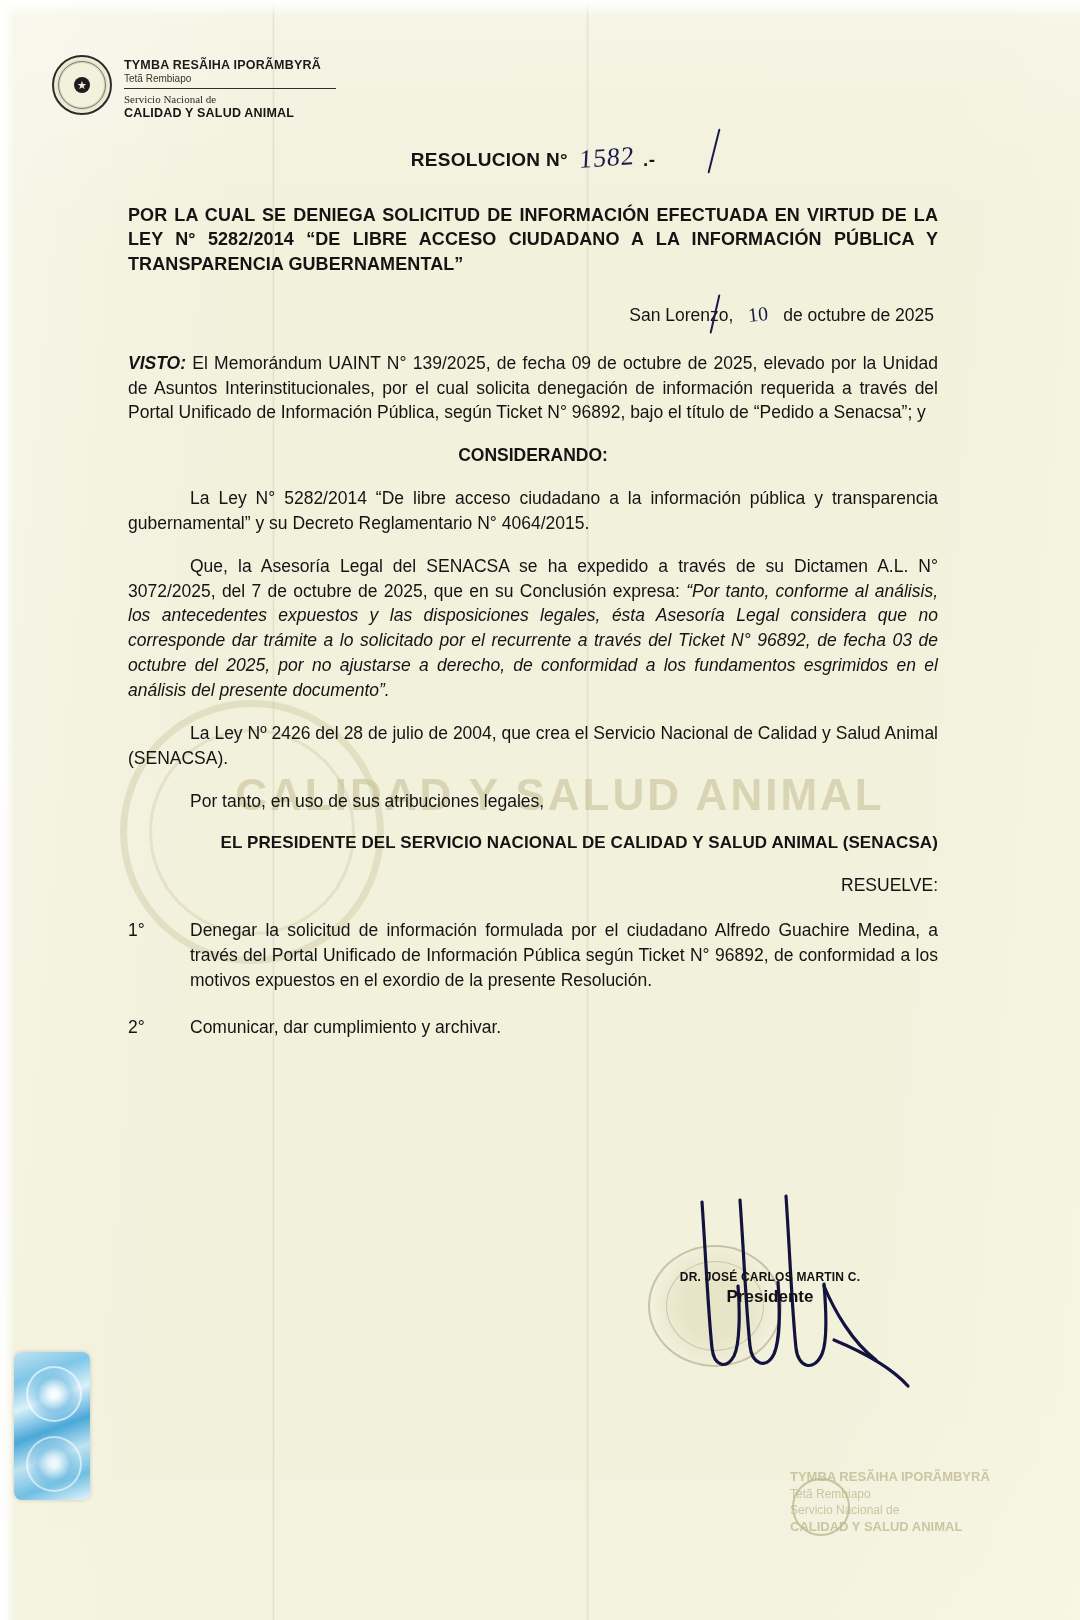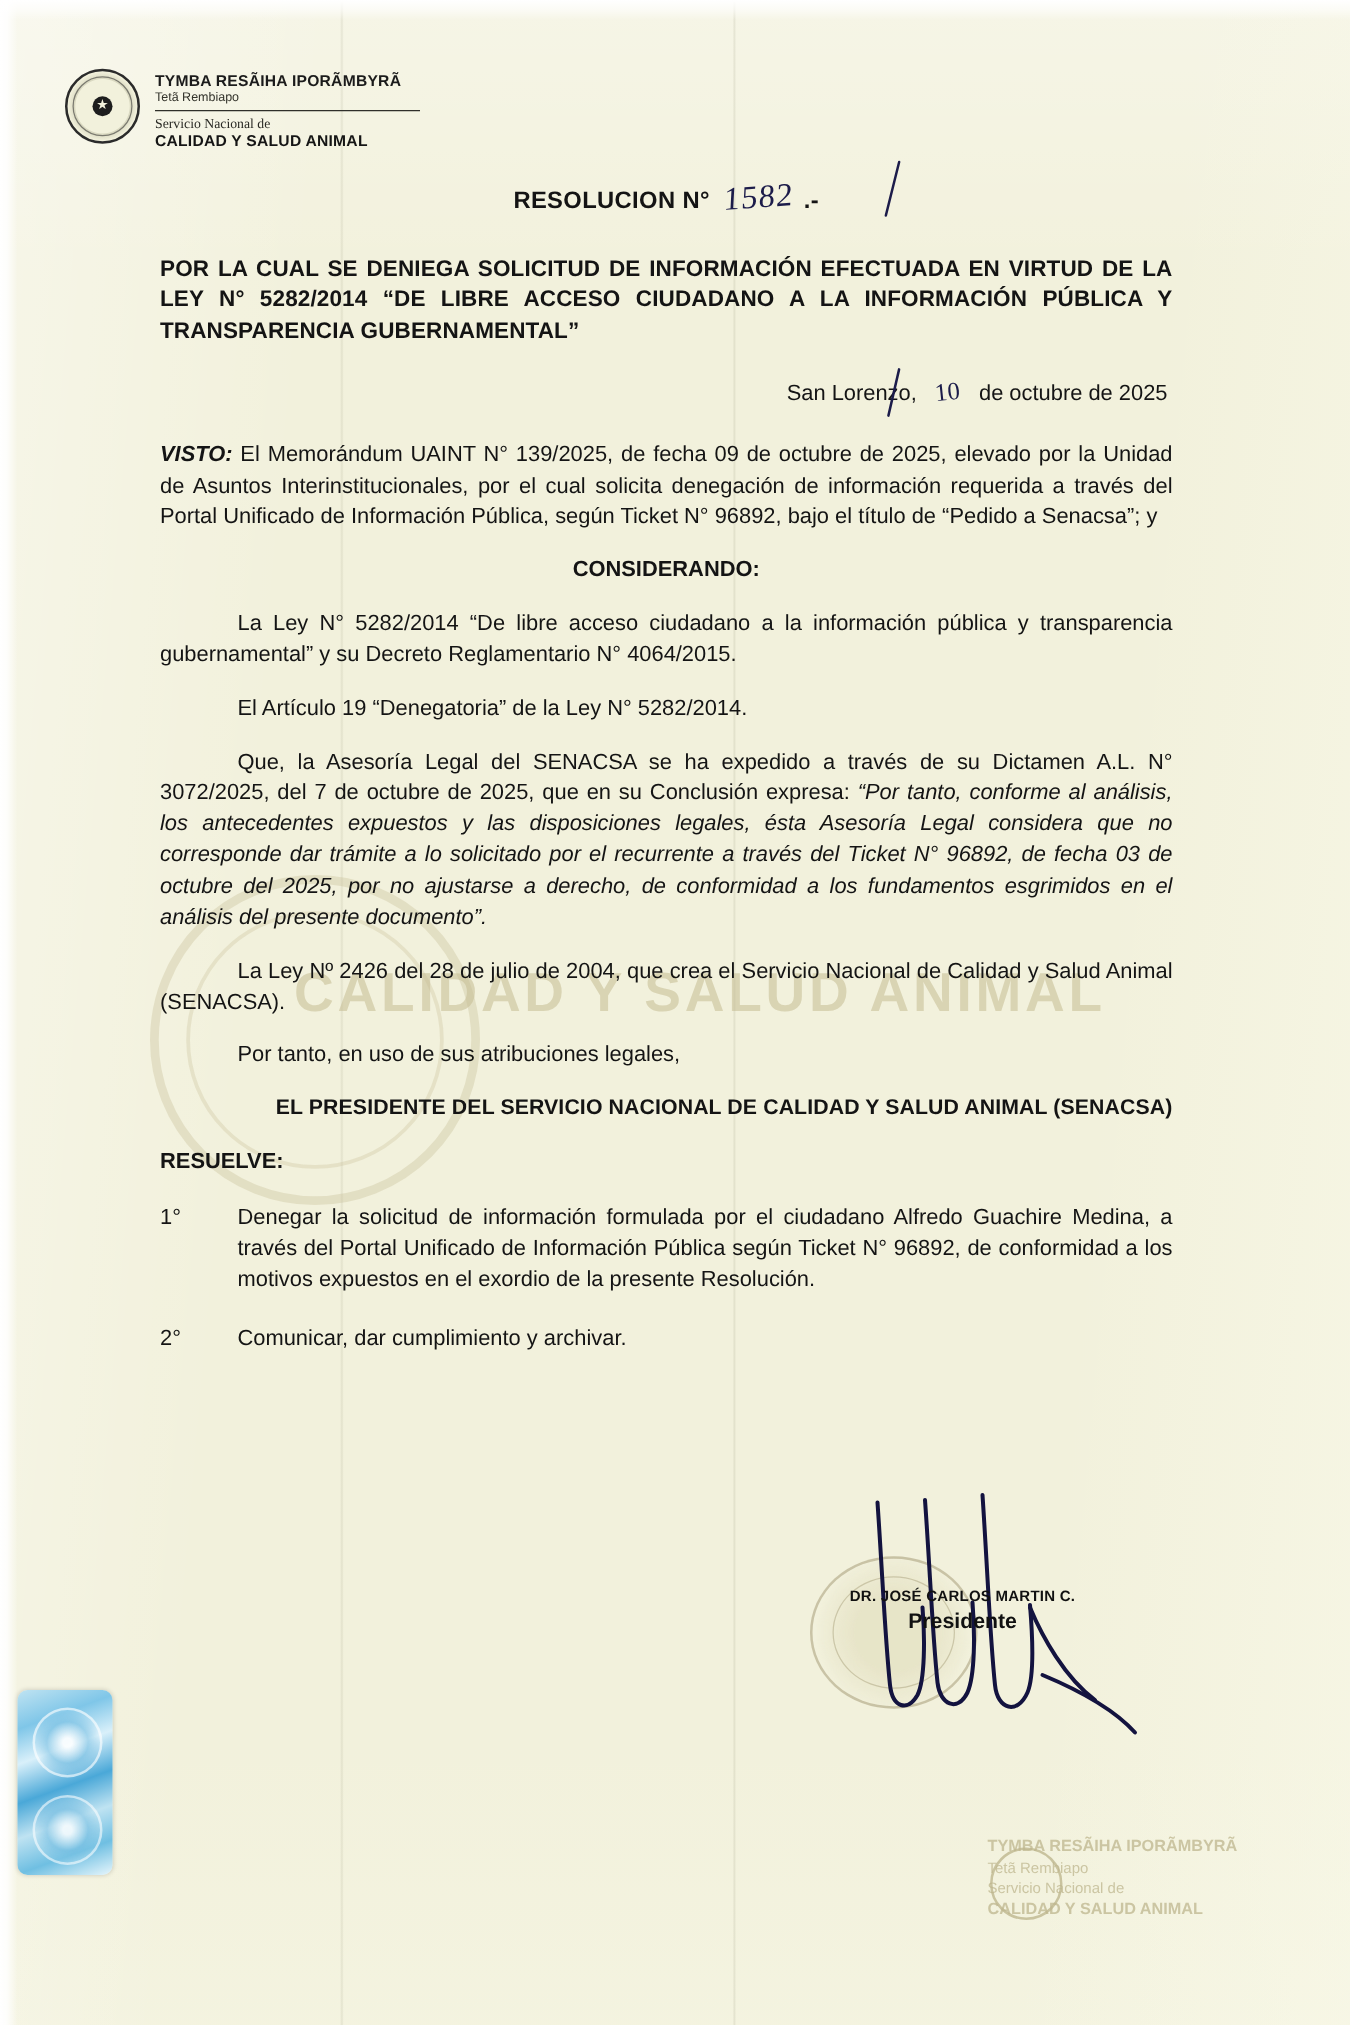--- a/index.html
+++ b/index.html
@@ -204,22 +204,22 @@
     text-indent: 62px;
   }
   .b { font-weight: bold; font-style: italic; }
   .i { font-style: italic; }
   .heading-bold {
     font-weight: bold;
     margin: 0 0 18px 0;
     text-align: center;
   }
   .resuelve-head {
-    font-weight: bold;
-    text-align: left;
+    font-weight: normal;
+    text-align: right;
     font-size: 17.5px;
     margin: 0 0 20px 0;
   }
   .auth-line {
     font-weight: bold;
     text-align: right;
     font-size: 17px;
     margin: 10px 0 18px 0;
     letter-spacing: 0.1px;
   }
@@ -413,21 +413,20 @@
     </div>
 
     <p class="para">
       <span class="b">VISTO:</span><span> El Memorándum UAINT N° 139/2025, de fecha 09 de octubre de 2025, elevado por la Unidad de Asuntos Interinstitucionales, por el cual solicita denegación de información requerida a través del Portal Unificado de Información Pública, según Ticket N° 96892, bajo el título de “Pedido a Senacsa”; y</span>
     </p>
 
     <p class="heading-bold">CONSIDERANDO:</p>
 
     <p class="para indent">La Ley N° 5282/2014 “De libre acceso ciudadano a la información pública y transparencia gubernamental” y su Decreto Reglamentario N° 4064/2015.</p>
 
-    <p class="para indent">El Artículo 19 “Denegatoria” de la Ley N° 5282/2014.</p>
 
     <p class="para indent">
       <span>Que, la Asesoría Legal del SENACSA se ha expedido a través de su Dictamen A.L. N° 3072/2025, del 7 de octubre de 2025, que en su Conclusión expresa: </span><span class="i">“Por tanto, conforme al análisis, los antecedentes expuestos y las disposiciones legales, ésta Asesoría Legal considera que no corresponde dar trámite a lo solicitado por el recurrente a través del Ticket N° 96892, de fecha 03 de octubre del 2025, por no ajustarse a derecho, de conformidad a los fundamentos esgrimidos en el análisis del presente documento”.</span>
     </p>
 
     <p class="para indent">La Ley Nº 2426 del 28 de julio de 2004, que crea el Servicio Nacional de Calidad y Salud Animal (SENACSA).</p>
 
 
     <p class="para indent">Por tanto, en uso de sus atribuciones legales,</p>
 

